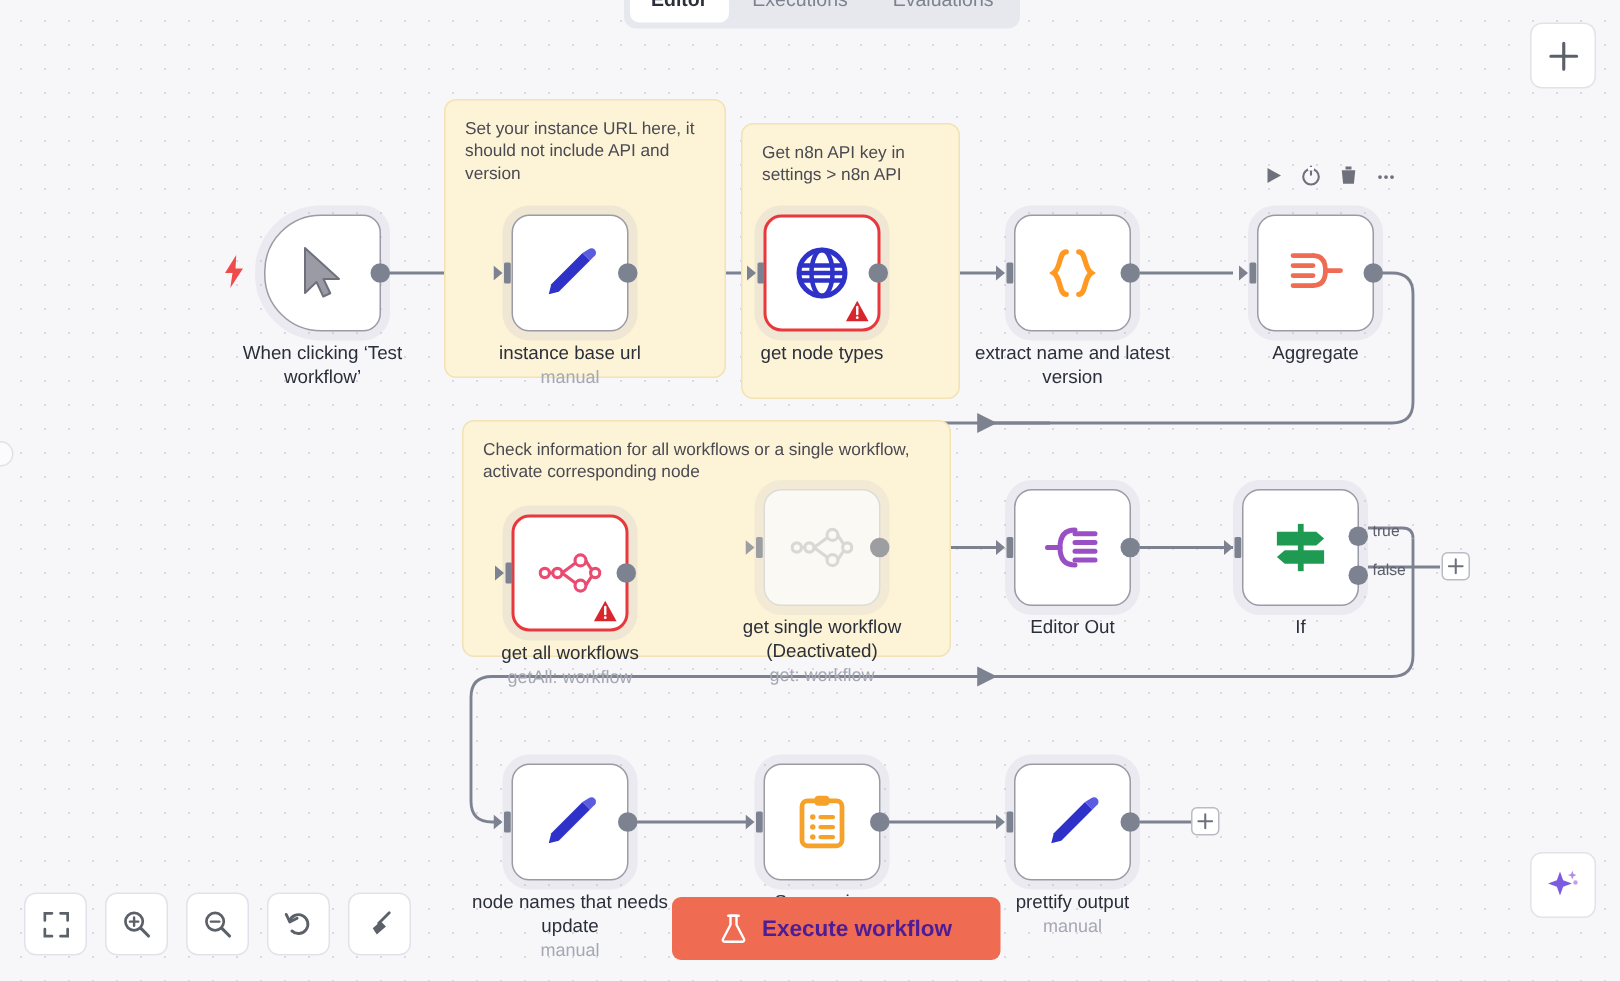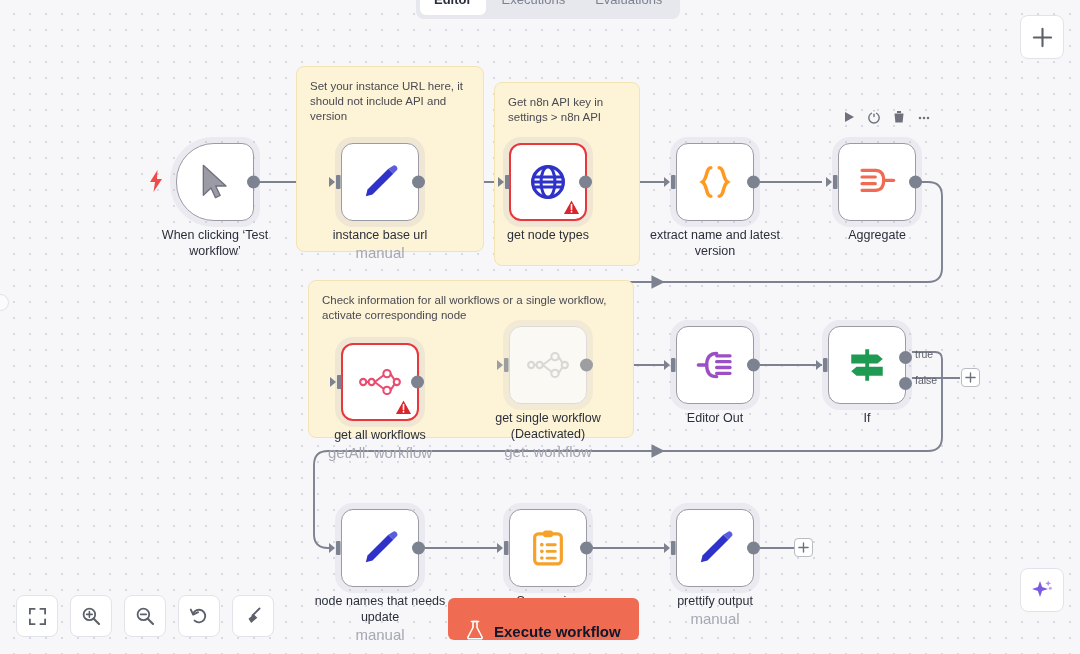--- a/index.html
+++ b/index.html
@@ -68,21 +68,21 @@
     border-radius: 38px 12px 12px 38px;
   }
   .node-label {
     position: absolute; top: 84px; left: 50%; transform: translateX(-50%);
     width: 152px; text-align: center;
     font-size: 12.5px; line-height: 16px; color: #2b2f3a;
   }
   .node-sub {
     position: absolute; left: 50%; transform: translateX(-50%);
     width: 160px; text-align: center;
-    font-size: 15px; color: #a5a8b3;
+    font-size: 12px; color: #a5a8b3;
   }
   .sub1 { top: 101px; }
   .sub2 { top: 117px; }
 
   .warn {
     position: absolute; right: 5px; bottom: 3px;
     width: 17px; height: 17px;
   }
 
   
@@ -130,25 +130,25 @@
   .toolbar-bl { position: absolute; left: 16px; bottom: 17px; display: flex; gap: 12px; z-index: 30; }
   .toolbar-bl .fbtn { position: relative; width: 42px; height: 42px; }
 
   #btn-add  { right: 16px; top: 15px; width: 44px; height: 44px; }
   #btn-ai   { right: 16px; bottom: 42px; width: 44px; height: 44px; }
 
   
   #execute-workflow {
     position: absolute; left: 448px; bottom: 14px;
     z-index: 35;
-    height: 42px; padding: 0 18px;
+    height: 42px; padding: 0 32px;
     background: #ef6b52;
     border: none; border-radius: 6px;
-    color: #0f172a; font-size: 15px; font-weight: 600;
-    display: flex; align-items: flex-end; gap: 10px;
+    color: #4c1d95; font-size: 15px; font-weight: 600;
+    display: flex; align-items: center; gap: 10px;
     font-family: "Liberation Sans", sans-serif;
     cursor: pointer;
   }
 
   
   #left-panel-handle {
     position: absolute; left: -8px; top: 294px;
     width: 17px; height: 17px; border-radius: 50%;
     border: 1px solid #e0e1e8; background: #fbfbfd;
     z-index: 20;

